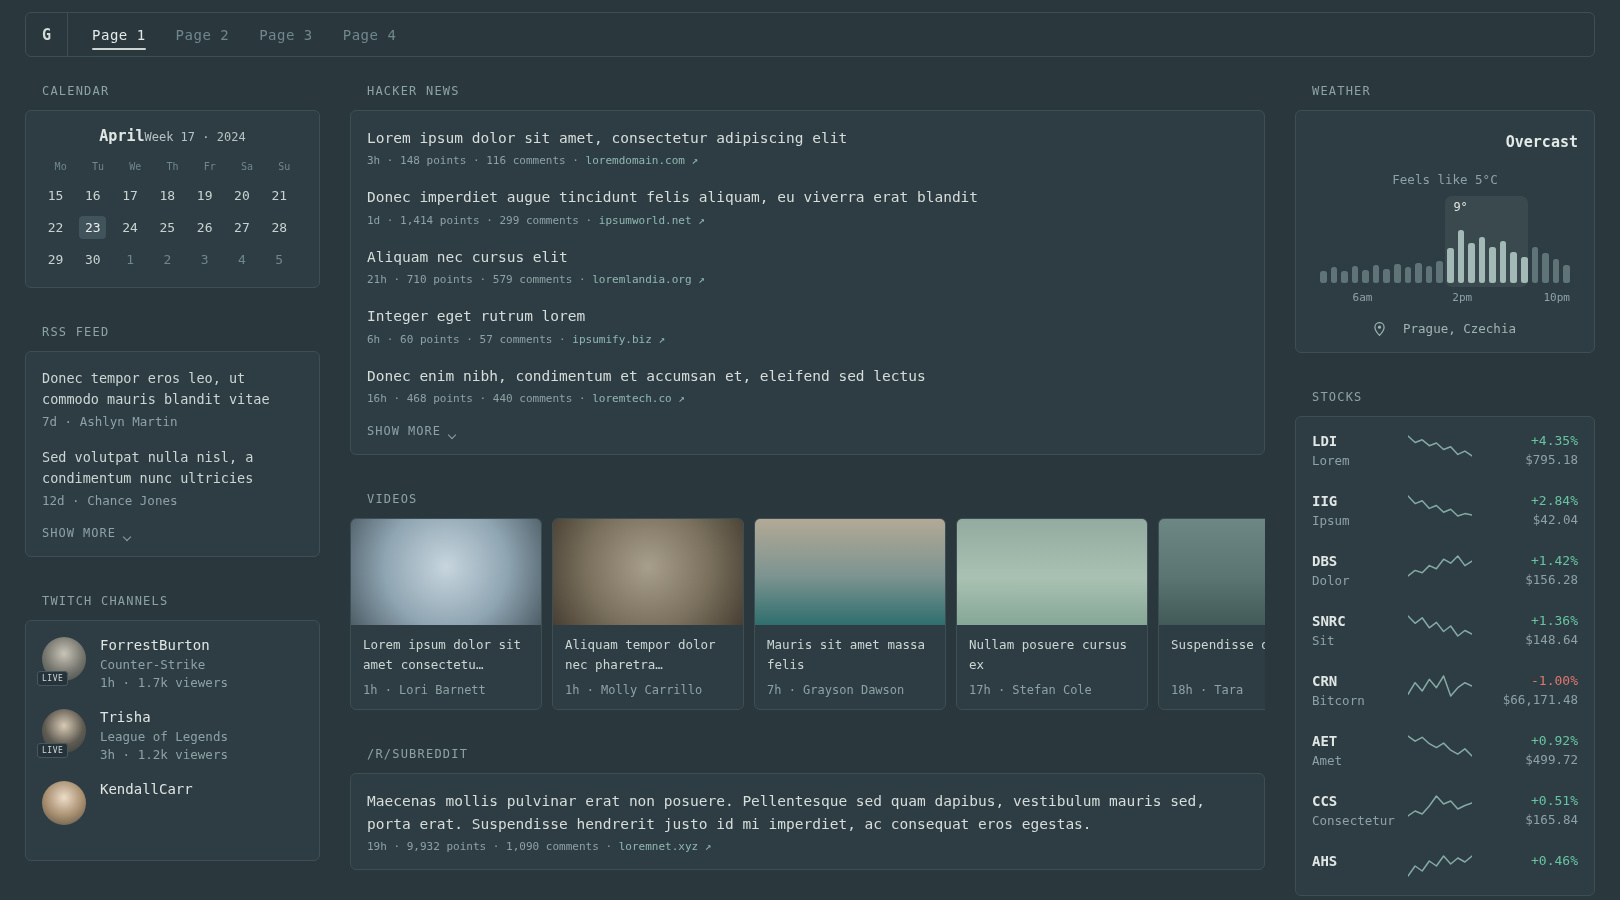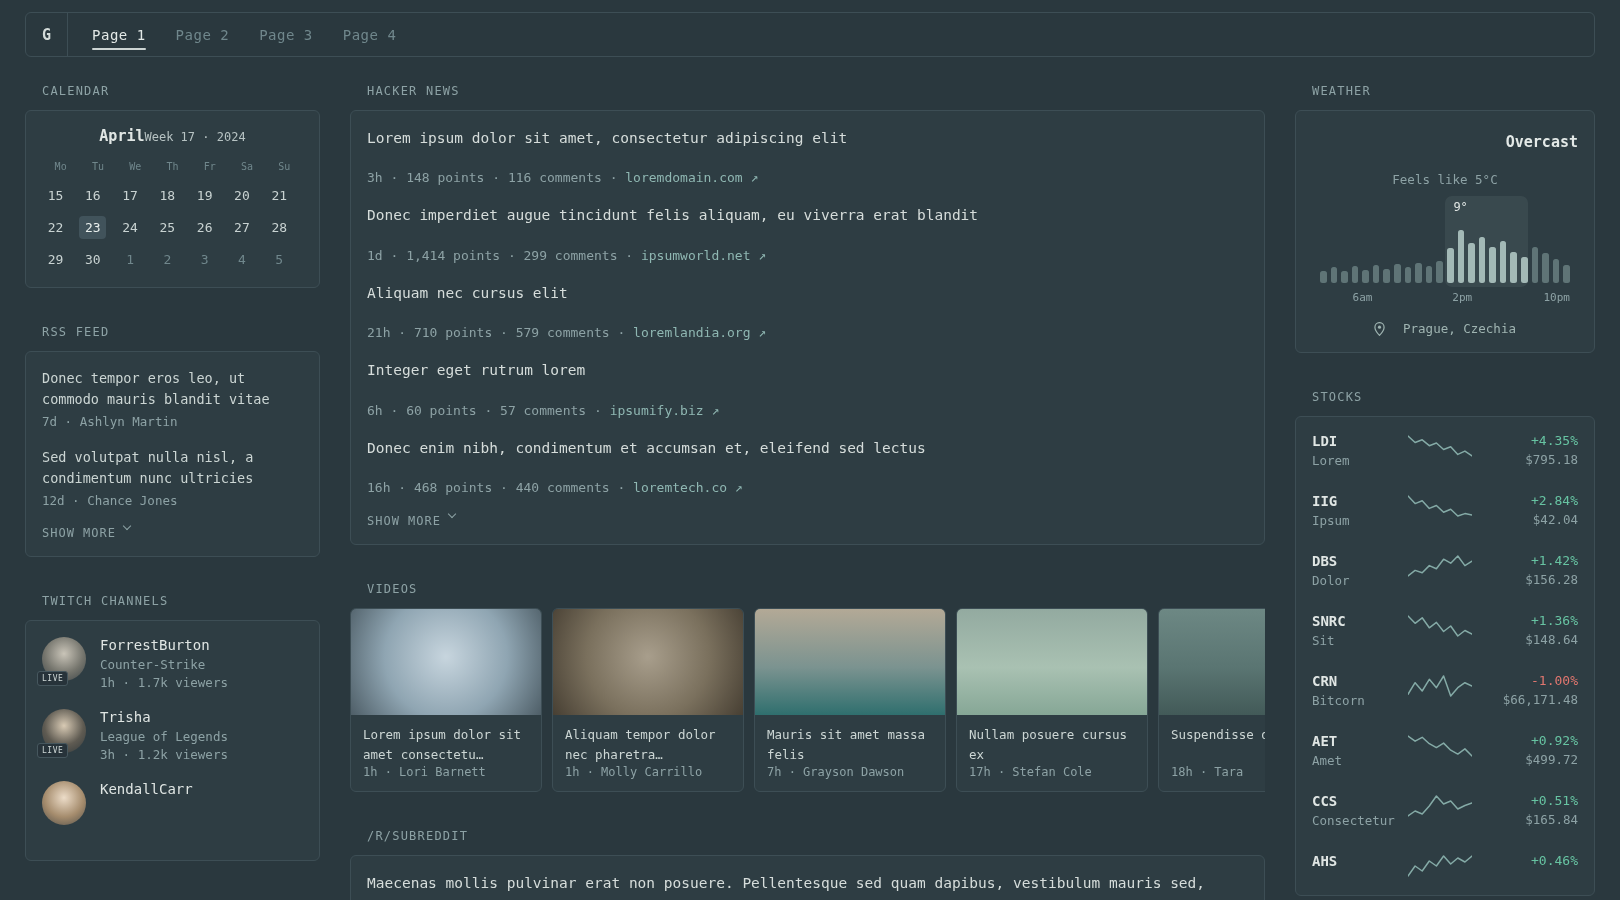--- a/index.html
+++ b/index.html
@@ -40,45 +40,45 @@
   .day-name{font-size:10px;color:var(--faint)}
   .cell{font-size:13px;color:#c9d3d2;display:flex;}
   .cell span{padding:4px 0;width:27px;border-radius:4px}
   .cell.outside span{color:var(--faint)}
   .cell.selected span{background:#41535b;color:#e9efed}
 
   
   .rss-item{margin-bottom:18px}
   .rss-title{font-size:13.5px;line-height:1.55;color:#ccd6d4;cursor:pointer}
   .rss-meta{font-size:12.5px;color:var(--dim);margin-top:4px}
-  .show-more{font-size:12px;letter-spacing:1px;color:var(--dim);display:flex;align-items:flex-start;gap:8px;cursor:pointer;margin-top:4px}
+  .show-more{font-size:12px;letter-spacing:1px;color:var(--dim);display:flex;align-items:flex-end;gap:8px;cursor:pointer;margin-top:4px}
   .chev{width:6px;height:6px;border-right:1.5px solid currentColor;border-bottom:1.5px solid currentColor;transform:rotate(45deg);margin-top:-3px}
 
   
   .tw-row{display:flex;gap:14px;margin-bottom:19px;align-items:flex-start;cursor:pointer}
   .avatar-wrap{position:relative;flex:none}
   .avatar{width:44px;height:44px;border-radius:50%;background:#5a6a6e}
   .live-badge{position:absolute;left:-5px;bottom:-5px;background:#27333a;border:1px solid #46575e;color:#cdd6d5;font-size:8px;letter-spacing:.5px;padding:2px 4px;border-radius:3px}
   .tw-name{font-size:14px;color:#dfe5e3}
   .tw-game{font-size:12.5px;color:var(--dim);margin-top:4px}
   .tw-meta{font-size:12.5px;color:var(--dim);margin-top:3px}
 
   
   .hn-item{margin-bottom:19px}
   .hn-title{font-size:14.5px;color:#d6dddb;line-height:1.55;cursor:pointer}
-  .hn-meta{font-size:13px;color:var(--dim);margin-top:21px}
+  .hn-meta{font-size:11px;color:var(--dim);margin-top:5px}
   .domain{color:var(--link);cursor:pointer}
 
   
   .video-row{display:flex;gap:10px;overflow:hidden}
   .video-card{width:192px;flex:none;background:var(--card);border:1px solid var(--border);border-radius:6px;overflow:hidden;cursor:pointer}
   .thumb{height:106px;background:#5a6a6e}
   .v-body{padding:10px 12px 12px}
   .v-title{font-size:12.5px;line-height:1.6;color:#ccd6d4;height:40px;overflow:hidden}
-  .v-meta{font-size:12px;color:var(--dim);white-space:nowrap;overflow:hidden}
+  .v-meta{font-size:12px;color:var(--dim);margin-top:8px;white-space:nowrap;overflow:hidden}
 
   
   .w-cond{text-align:right;font-size:15px;font-weight:bold;color:#e3e9e7;margin-top:6px}
   .w-feels{text-align:center;font-size:12.5px;color:var(--dim);margin-top:21px}
   .w-chart{position:relative;margin:36px 8px 0;height:60px}
   .w-highlight{position:absolute;top:-27px;bottom:-4px;background:rgba(219,235,231,0.07);border-radius:7px}
   .w-temp{position:absolute;top:-23px;transform:translateX(-50%);font-size:12px;color:#e0e6e4}
   .w-bars{display:flex;align-items:flex-end;gap:4px;height:60px;position:relative}
   .wbar{flex:1;border-radius:2.5px;background:rgba(156,184,181,0.45);min-height:4px}
   .wbar.hot{background:rgba(190,214,209,0.8)}

